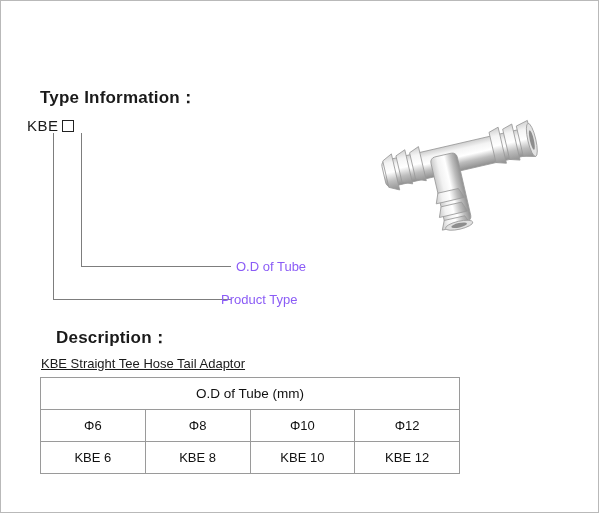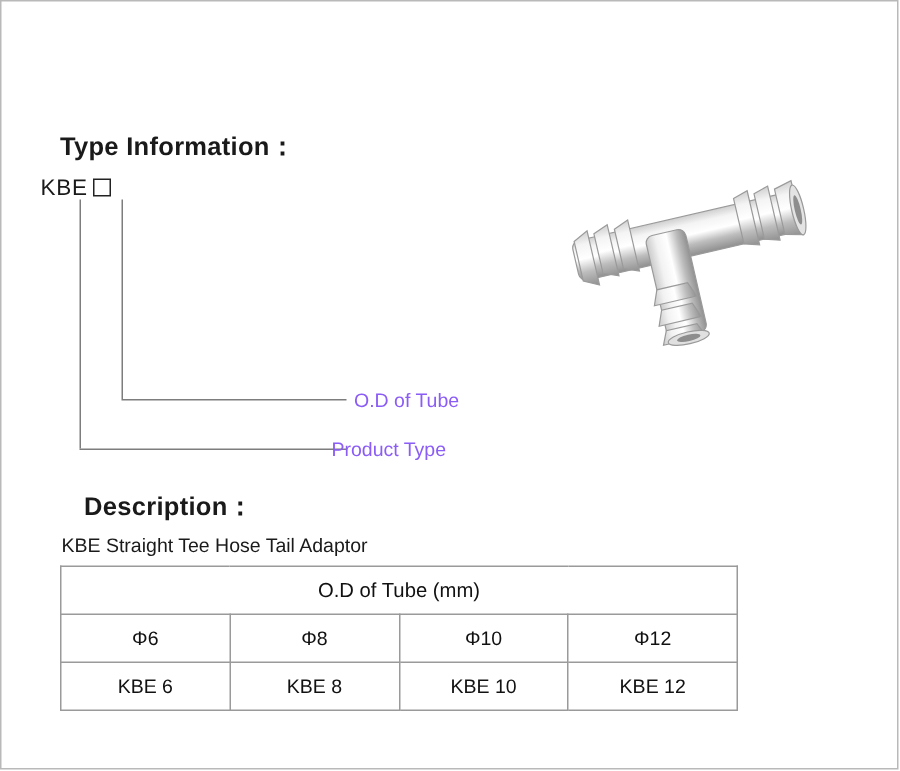--- a/index.html
+++ b/index.html
@@ -84,28 +84,29 @@
     font-size: 17px;
     font-weight: bold;
     letter-spacing: 0.2px;
     margin-left: 16px;
   }
   .desc-text {
     position: absolute;
     left: 41px;
     top: 356px;
     font-size: 13px;
+    text-decoration: underline;
   }
 
   
   .spec-table {
     position: absolute;
     left: 40px;
     top: 377px;
-    width: 452px;
+    width: 420px;
     border-collapse: collapse;
     table-layout: fixed;
   }
   .spec-table td {
     border: 1px solid #9a9a9a;
     text-align: center;
     font-size: 13px;
     height: 29px;
     color: #111;
   }

